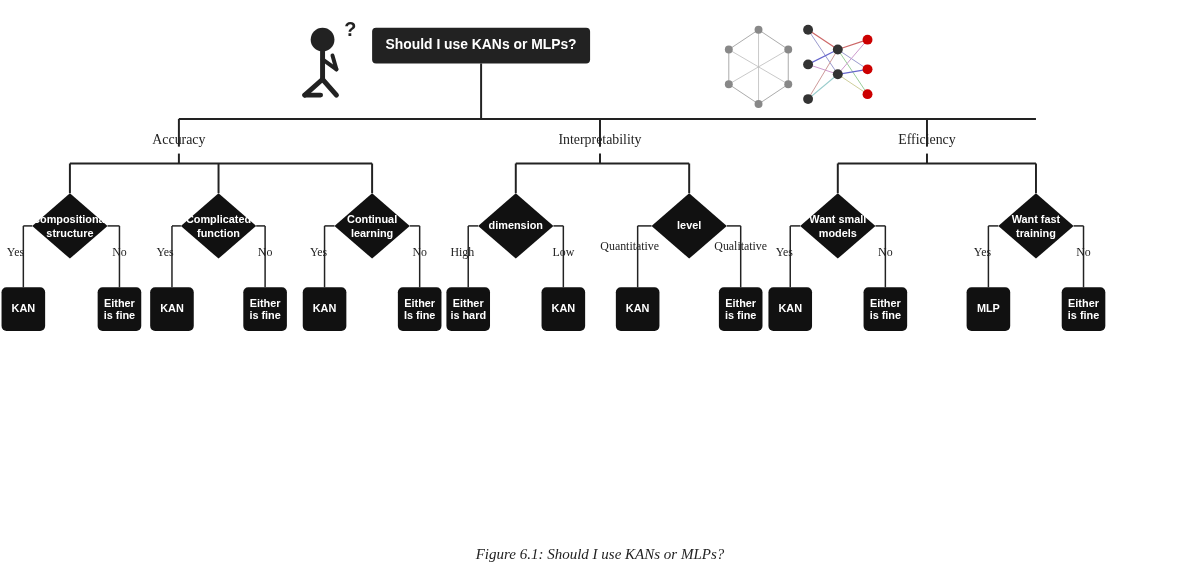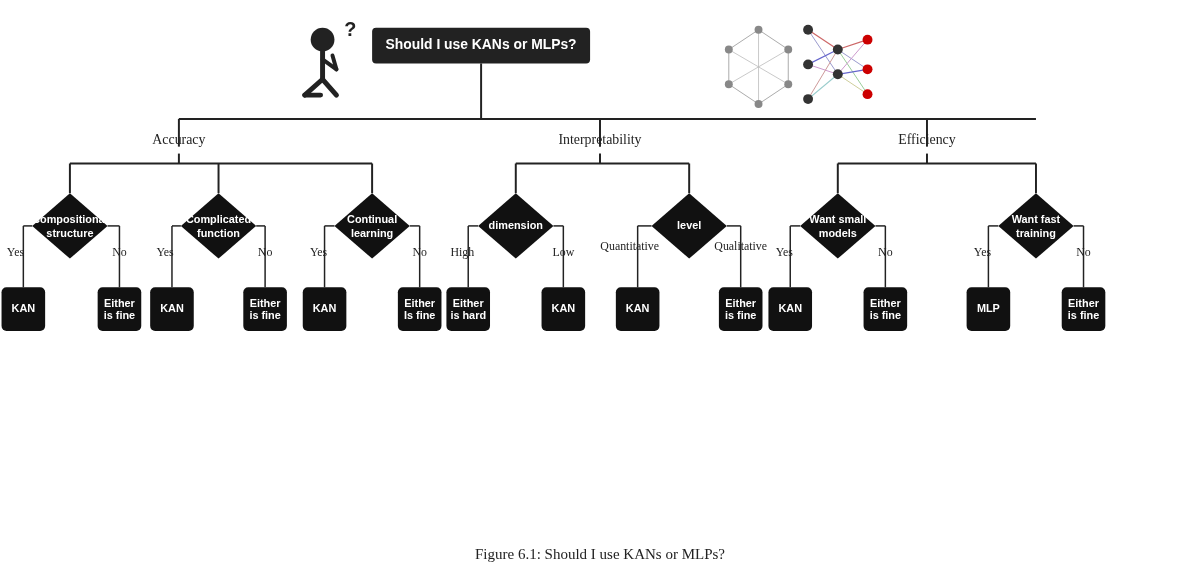--- a/index.html
+++ b/index.html
@@ -23,20 +23,21 @@
       height: 540px;
       position: absolute;
       top: 0; left: 0;
     }
 
     .figure-caption {
       text-align: center;
       font-size: 15px;
       color: #222;
       padding: 6px 0 0 0;
+      font-style: italic;
     }
 
     
     .diamond-label {
       font-family: Arial, sans-serif;
       font-size: 11px;
       fill: #fff;
       text-anchor: middle;
       dominant-baseline: middle;
       font-weight: bold;

